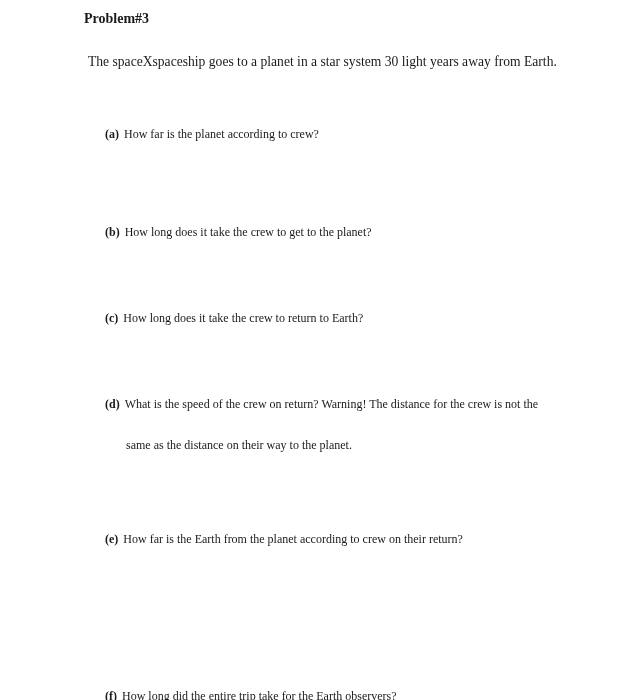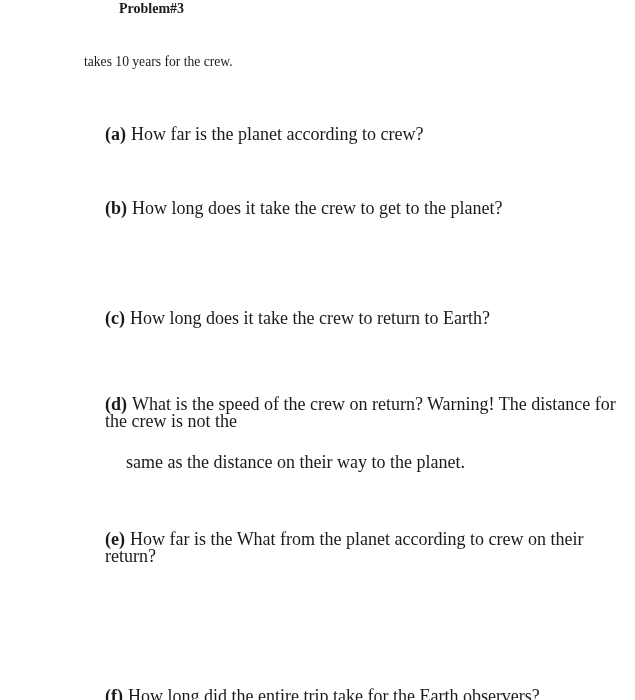--- a/index.html
+++ b/index.html
@@ -2,60 +2,60 @@
 <html><head>
 <meta charset="utf-8">
 <style>
   html, body { margin: 0; padding: 0; background: #ffffff; }
   body {
     width: 635px; height: 700px; position: relative; overflow: hidden;
     font-family: "Liberation Serif", "DejaVu Serif", serif;
     color: #1a1a1a;
   }
   .title {
-    position: absolute; left: 84px; top: 1px;
-    font-weight: bold; font-size: 14px; margin-left: 35px;
+    position: absolute; left: 84px; top: 11px;
+    font-weight: bold; font-size: 14px;
   }
   .intro {
     position: absolute; left: 84px; top: 54px; width: 520px;
     font-size: 13.6px; line-height: 16.5px;
   }
   .intro .first { padding-left: 4px; }
   .q {
     position: absolute; left: 105px; width: 515px;
-    font-size: 18px; line-height: 17px;
+    font-size: 12px; line-height: 17px;
   }
   .q .lbl { font-weight: bold; margin-right: 5px; }
   .q .cont { display: block; padding-left: 21px; margin-top: 24px; }
 </style>
 </head>
 <body>
 
 <div class="title">Problem#3</div>
 
 <div class="intro">
-  <div>takes 10 years for the crew.</div>
+  <div class="first">The spaceXspaceship goes to a planet in a star system 30 light years away from Earth.</div>
 </div>
 
 <div class="q" style="top:126px">
   <span class="lbl">(a)</span><span>How far is the planet according to crew?</span>
 </div>
 
-<div class="q" style="top:200px">
+<div class="q" style="top:224px">
   <span class="lbl">(b)</span><span>How long does it take the crew to get to the planet?</span>
 </div>
 
 <div class="q" style="top:310px">
   <span class="lbl">(c)</span><span>How long does it take the crew to return to Earth?</span>
 </div>
 
 <div class="q" style="top:396px">
   <span class="lbl">(d)</span><span>What is the speed of the crew on return? Warning! The distance for the crew is not the</span>
   <span class="cont">same as the distance on their way to the planet.</span>
 </div>
 
 <div class="q" style="top:531px">
-  <span class="lbl">(e)</span><span>How far is the What from the planet according to crew on their return?</span>
+  <span class="lbl">(e)</span><span>How far is the Earth from the planet according to crew on their return?</span>
 </div>
 
 <div class="q" style="top:688px">
   <span class="lbl">(f)</span><span>How long did the entire trip take for the Earth observers?</span>
 </div>
 
 </body></html>

